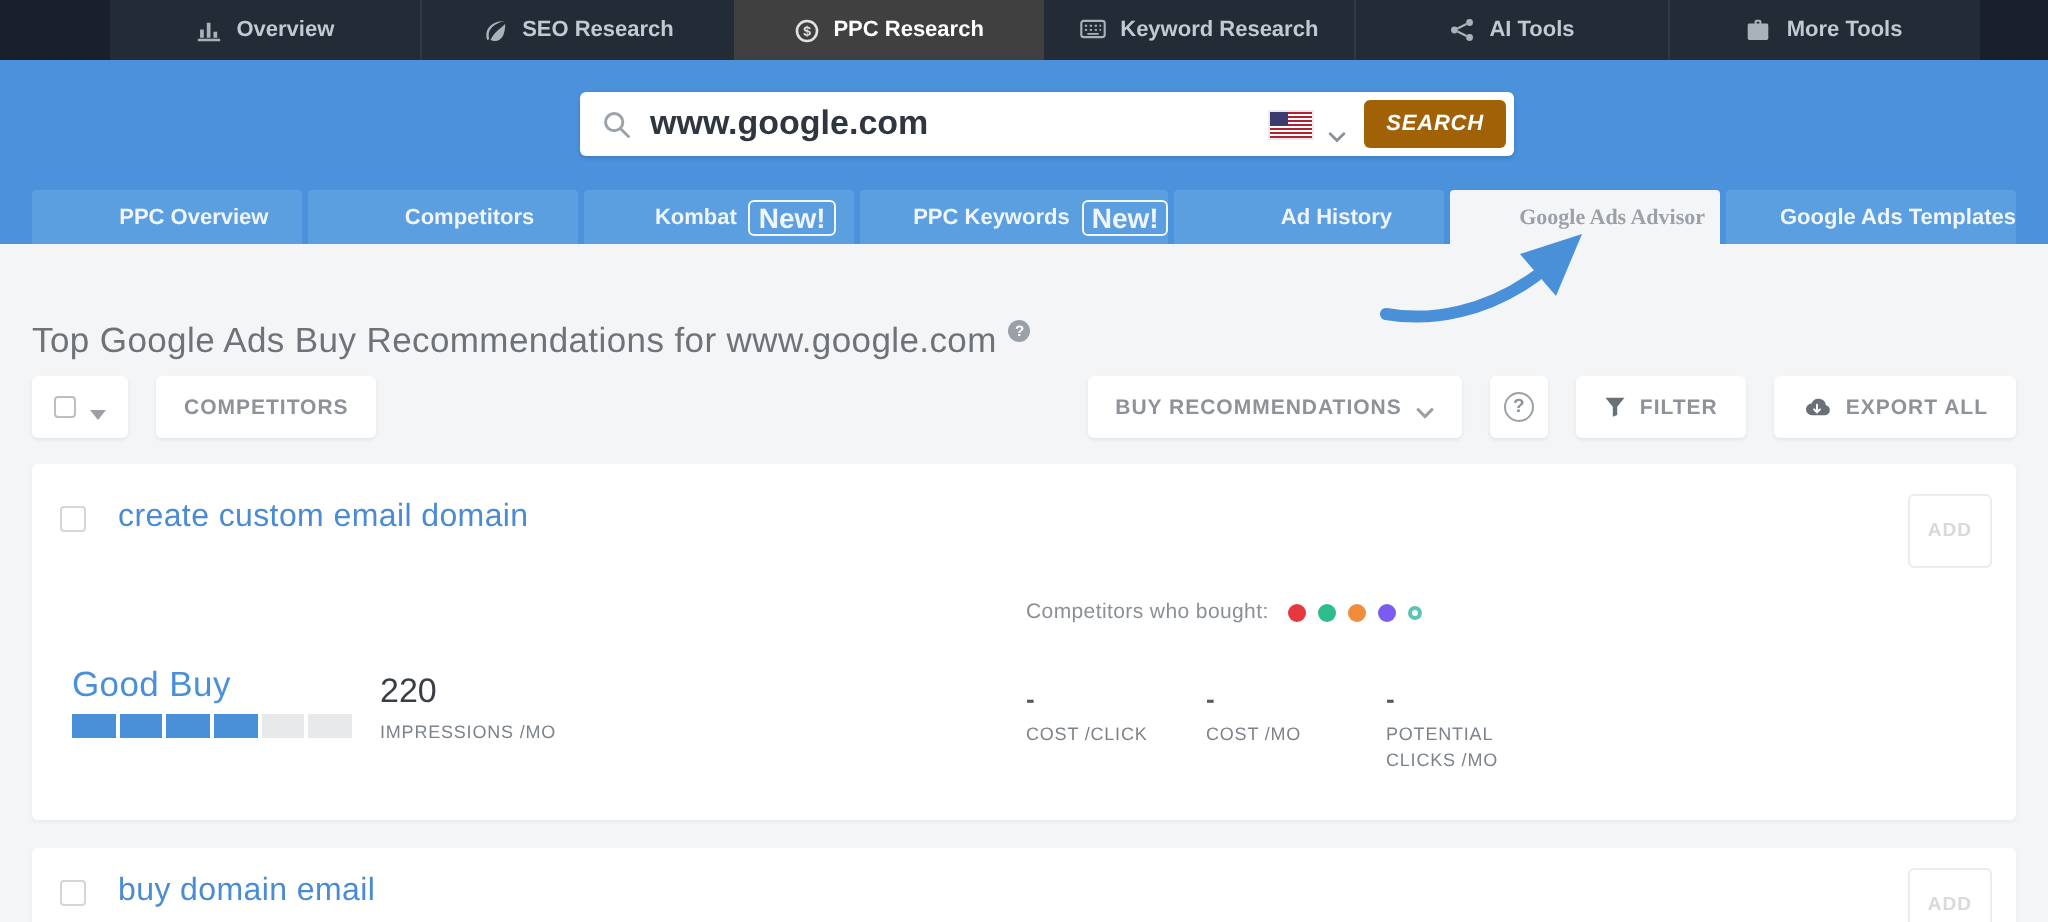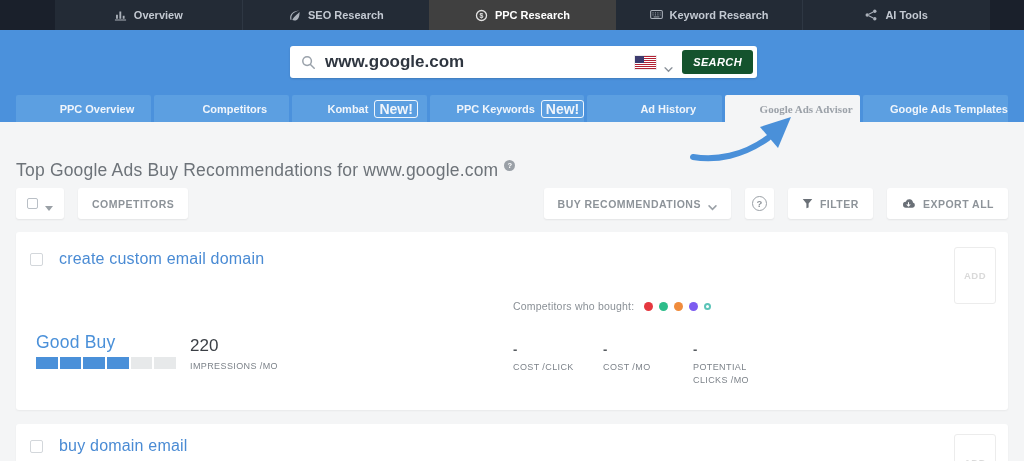--- a/index.html
+++ b/index.html
@@ -41,21 +41,21 @@
     background:transparent;
   }
   .flag {
     position:relative; width:21px; height:13px; flex:0 0 auto;
     background:repeating-linear-gradient(to bottom,#b22234 0 1px,#ffffff 1px 2px);
     box-shadow:0 0 0 1px rgba(0,0,0,.08);
   }
   .flag .canton { position:absolute; left:0; top:0; width:9px; height:7px; background:#3c3b6e; }
   .flag-caret { width:9px; height:6px; color:#8a9199; margin:0 9px 0 8px; flex:0 0 auto; }
   .search-btn {
-    background:#14532d; color:#ffffff; border:none; border-radius:3px;
+    background:#a16207; color:#ffffff; border:none; border-radius:3px;
     font-family:"Liberation Sans", sans-serif; font-size:11px; font-weight:700; font-style:italic;
     letter-spacing:.4px; height:24px; padding:0 11px; cursor:pointer;
   }
 
   
   .subnav {
     position:absolute; left:0; bottom:0; width:1024px; height:27px;
     display:flex; gap:3px; padding:0 16px;
   }
   .subnav-tab {
@@ -116,21 +116,21 @@
   .row-checkbox {
     position:absolute; left:14px; width:13px; height:13px;
     border:1.5px solid #d3d7db; border-radius:2px; background:#fff; cursor:pointer;
   }
   .card-title {
     position:absolute; left:43px; font-size:16px; color:#4a8bd4; cursor:pointer; letter-spacing:.2px;
   }
   .add-btn {
     position:absolute; right:12px; background:#ffffff; border:1px solid #ececec; border-radius:3px;
     color:#d9d9d9; font-family:"Liberation Sans", sans-serif; font-size:9.5px; font-weight:700;
-    letter-spacing:.5px; padding:22px 9px; cursor:pointer;
+    letter-spacing:.5px; padding:12px 9px; cursor:pointer;
   }
 
   .competitors-row {
     position:absolute; left:497px; top:68px; display:flex; align-items:center; gap:10px;
   }
   .competitors-label { font-size:10.5px; color:#8a9096; letter-spacing:.2px; }
   .dots { display:flex; align-items:center; gap:6px; }
   .dot { width:9px; height:9px; border-radius:50%; }
   .dot.open { background:transparent; border:2px solid #5bc4b8; width:7px; height:7px; }
 
@@ -189,20 +189,28 @@
   <div class="topnav-tab">
     <span class="ticon">
       <svg viewBox="0 0 14 14" width="12" height="12">
           <circle cx="11.4" cy="2.6" r="2" fill="currentColor"></circle>
           <circle cx="2.6" cy="7" r="2" fill="currentColor"></circle>
           <circle cx="11.4" cy="11.4" r="2" fill="currentColor"></circle>
           <path d="M4.4 6.1l5.2-2.6M4.4 7.9l5.2 2.6" stroke="currentColor" stroke-width="1.2"></path>
         </svg>
     </span>
     <span>AI Tools</span>
+  </div>
+  <div class="topnav-tab">
+    <span class="ticon">
+      <svg viewBox="0 0 14 14" width="12" height="12">
+          <path d="M5 3.2v-1C5 1.5 5.5 1 6.2 1h1.6C8.5 1 9 1.5 9 2.2v1h3c.6 0 1 .4 1 1v7.6c0 .6-.4 1-1 1H2c-.6 0-1-.4-1-1V4.2c0-.6.4-1 1-1h3zm1.2-1V3.2h1.6V2.2H6.2z" fill="currentColor"></path>
+        </svg>
+    </span>
+    <span>More Tools</span>
   </div>
 </nav>
 
 <div class="banner">
   <div class="search-wrap">
     <span class="magnifier">
       <svg viewBox="0 0 16 16" width="15" height="15">
           <circle cx="6.5" cy="6.5" r="4.6" fill="none" stroke="currentColor" stroke-width="1.6"></circle>
           <path d="M10.1 10.1l4 4" stroke="currentColor" stroke-width="1.6" stroke-linecap="round"></path>
         </svg>

